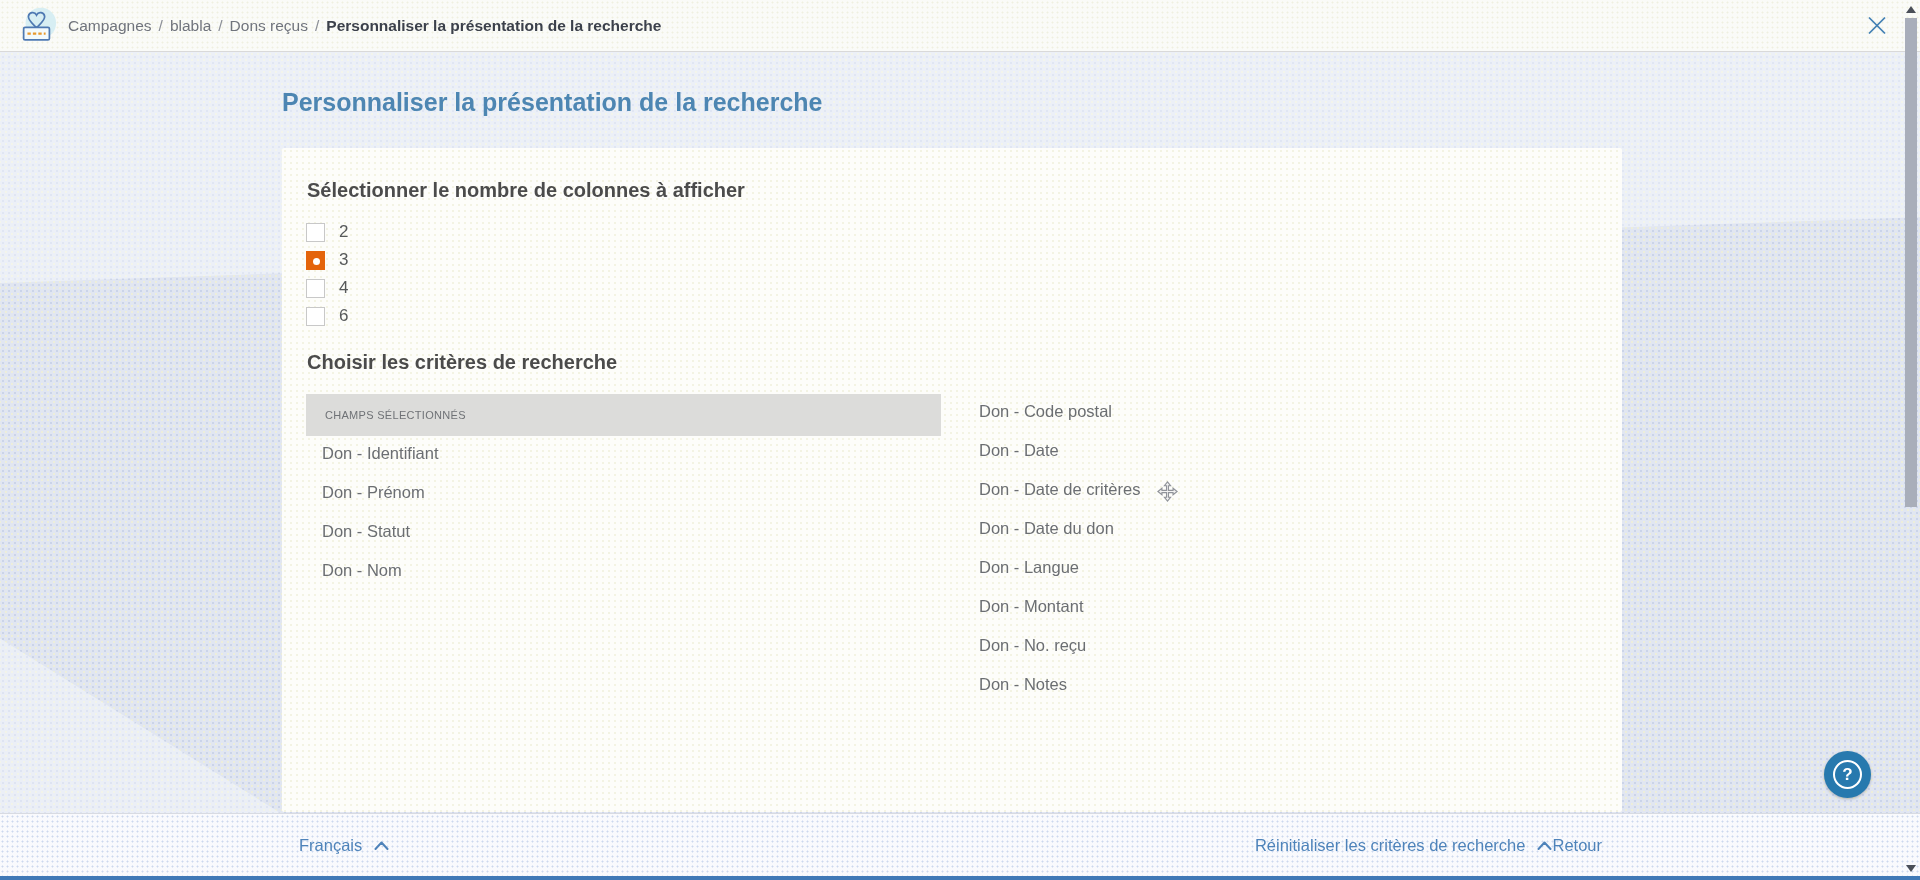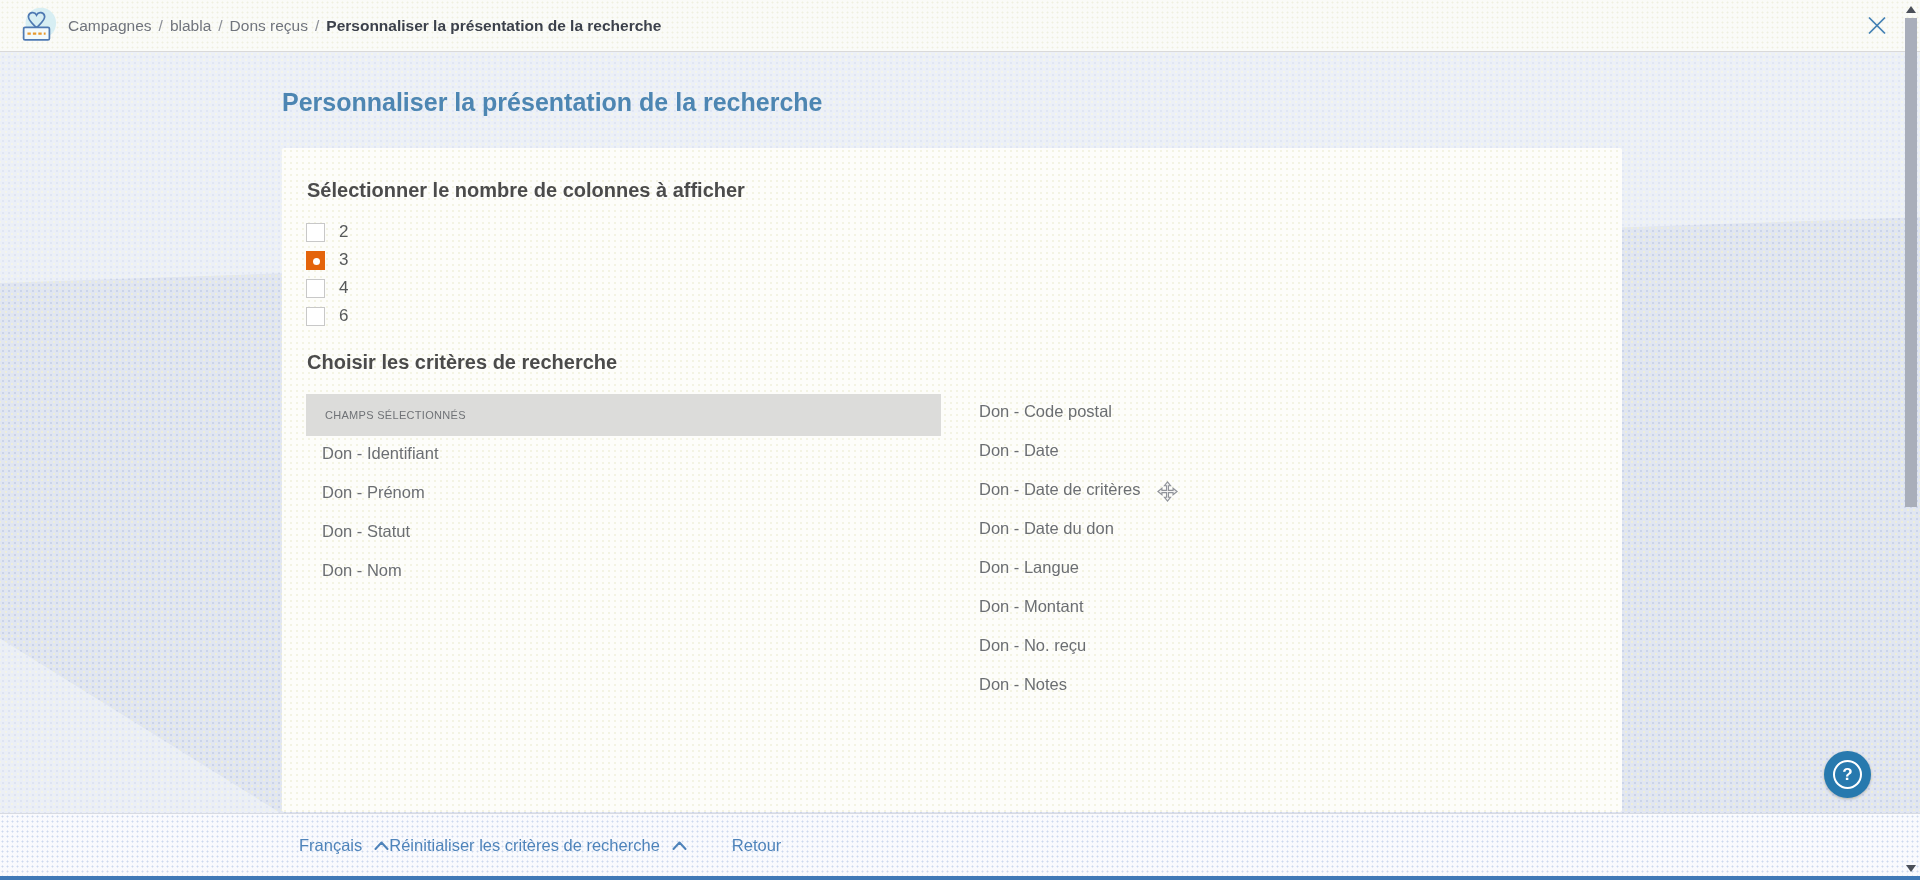--- a/index.html
+++ b/index.html
@@ -88,31 +88,31 @@
   .field-item{
     height:39px; display:flex; padding:8px 16px;
     color:#6b6e72; font-size:16.5px; cursor:grab;
   }
   .move-icon{ margin-left:16px; display:flex; align-items:center; }
 
   
   .footer-sep{ position:absolute; left:0; right:0; top:813px; height:1px; background:#d8dbe2; z-index:3; }
   .footer{
     position:absolute; left:0; right:0; top:814px; height:62px; z-index:3;
-    display:flex; align-items:center; justify-content:flex-start;
+    display:flex; align-items:center; justify-content:space-between;
     padding:0 318px 0 299px;
     background-color:#f9fafd;
     background-image:radial-gradient(circle,#ccd8ee .9px,transparent 1.1px);
     background-size:5px 5px;
   }
   .footer-btn{
     display:flex; align-items:center; gap:12px; background:none; border:none;
     color:#4e83ba; font-size:16.5px; font-family:inherit; cursor:pointer; white-space:nowrap;
   }
-  .footer-right{ display:flex; align-items:center; gap:45px; }
+  .footer-right{ display:flex; align-items:center; }
   .bottom-bar{ position:absolute; left:0; bottom:0; width:100%; height:4px; background:#3f79b7; z-index:6; }
 
   
   .help-btn{
     position:absolute; left:1824px; top:751px; width:47px; height:47px; z-index:6;
     border-radius:50%; background:#2779ae; border:none; cursor:pointer;
     display:flex; align-items:center; justify-content:center;
     box-shadow:0 1px 3px rgba(0,0,0,.25);
   }
   .help-ring{

